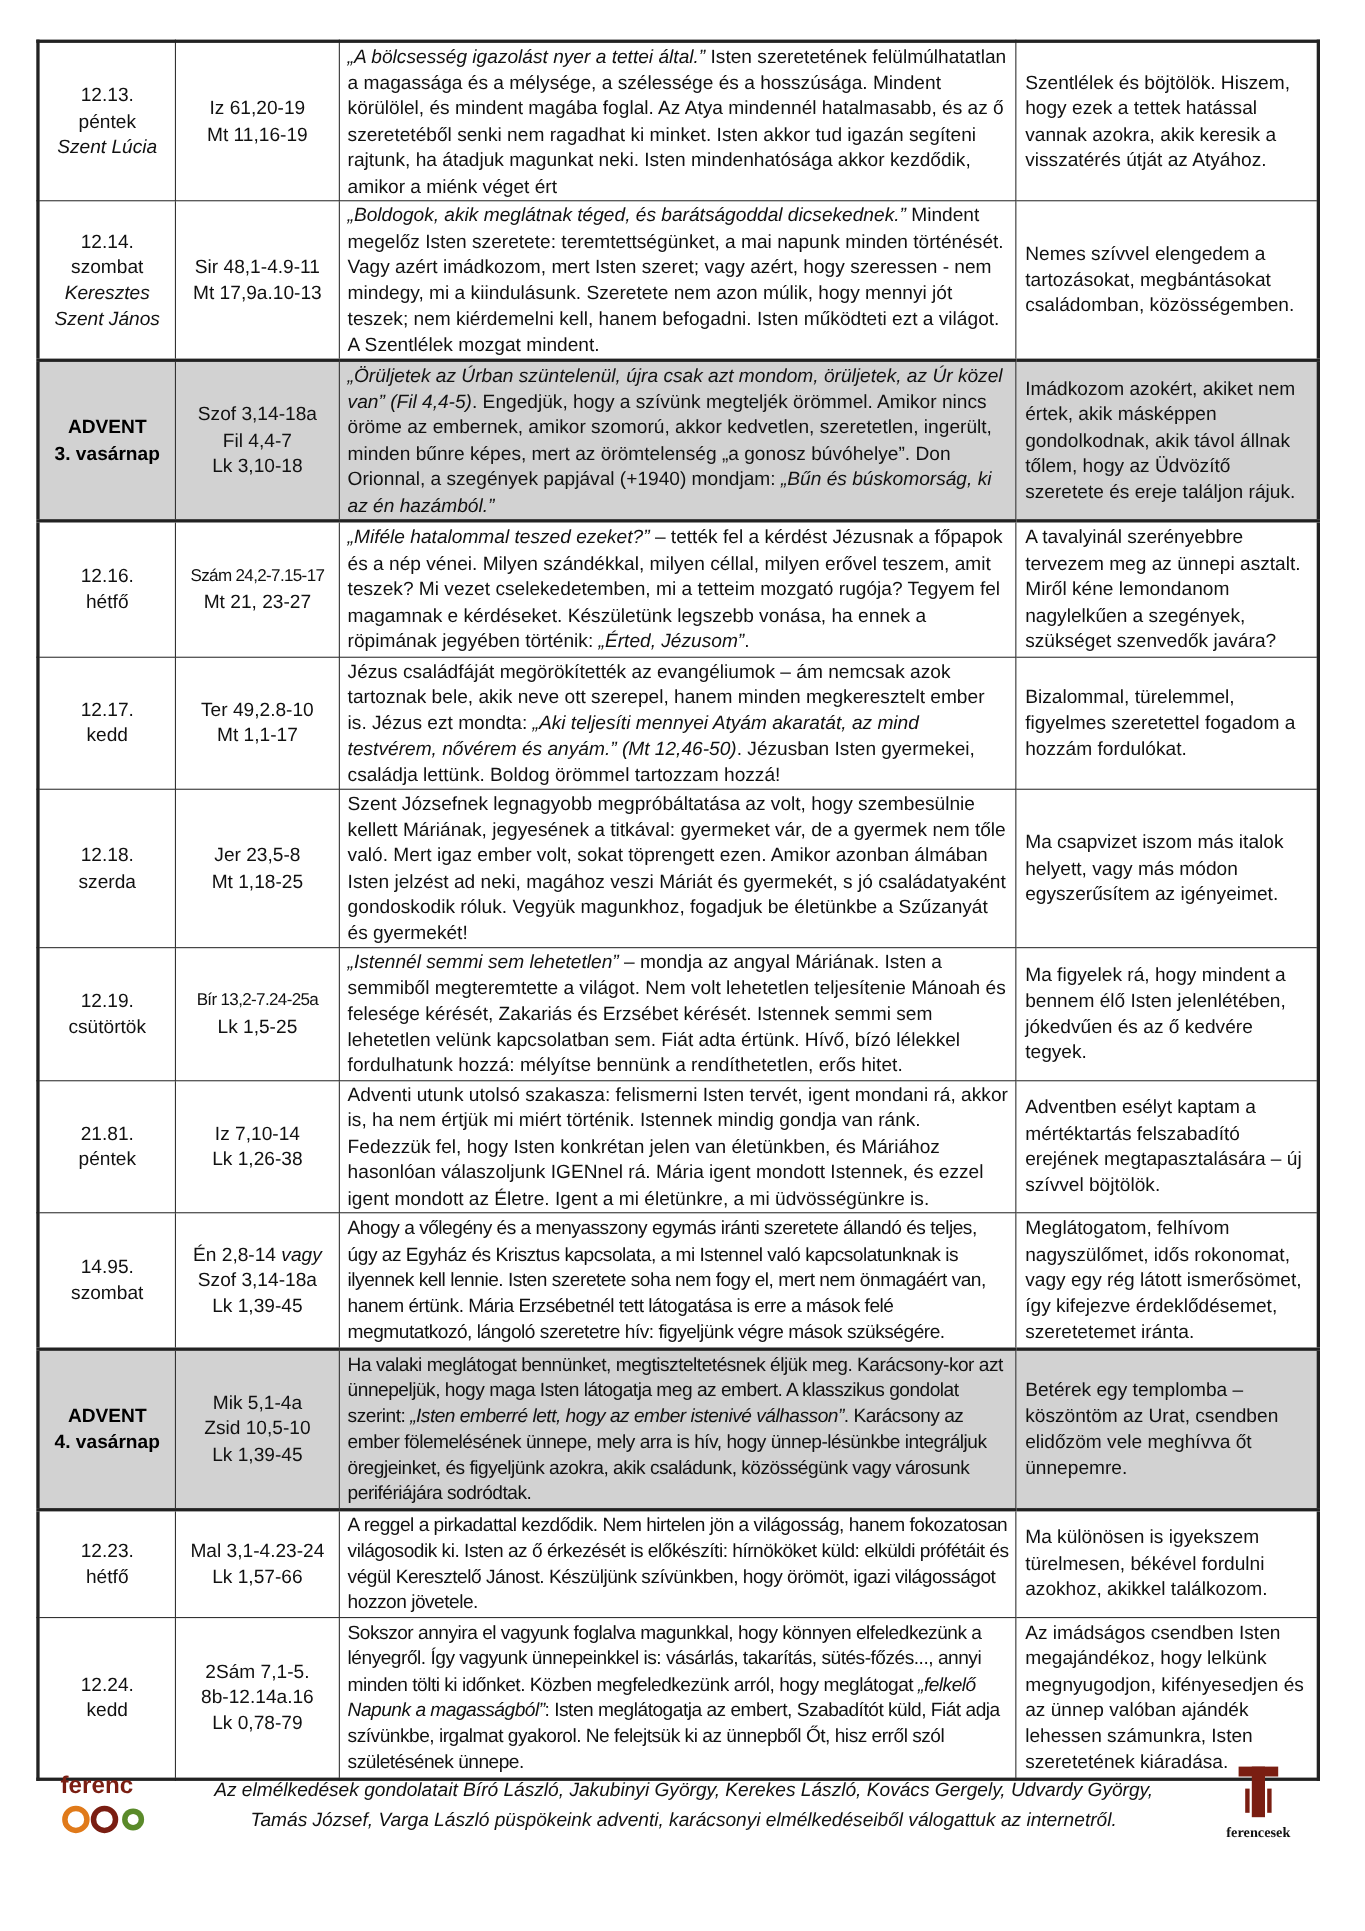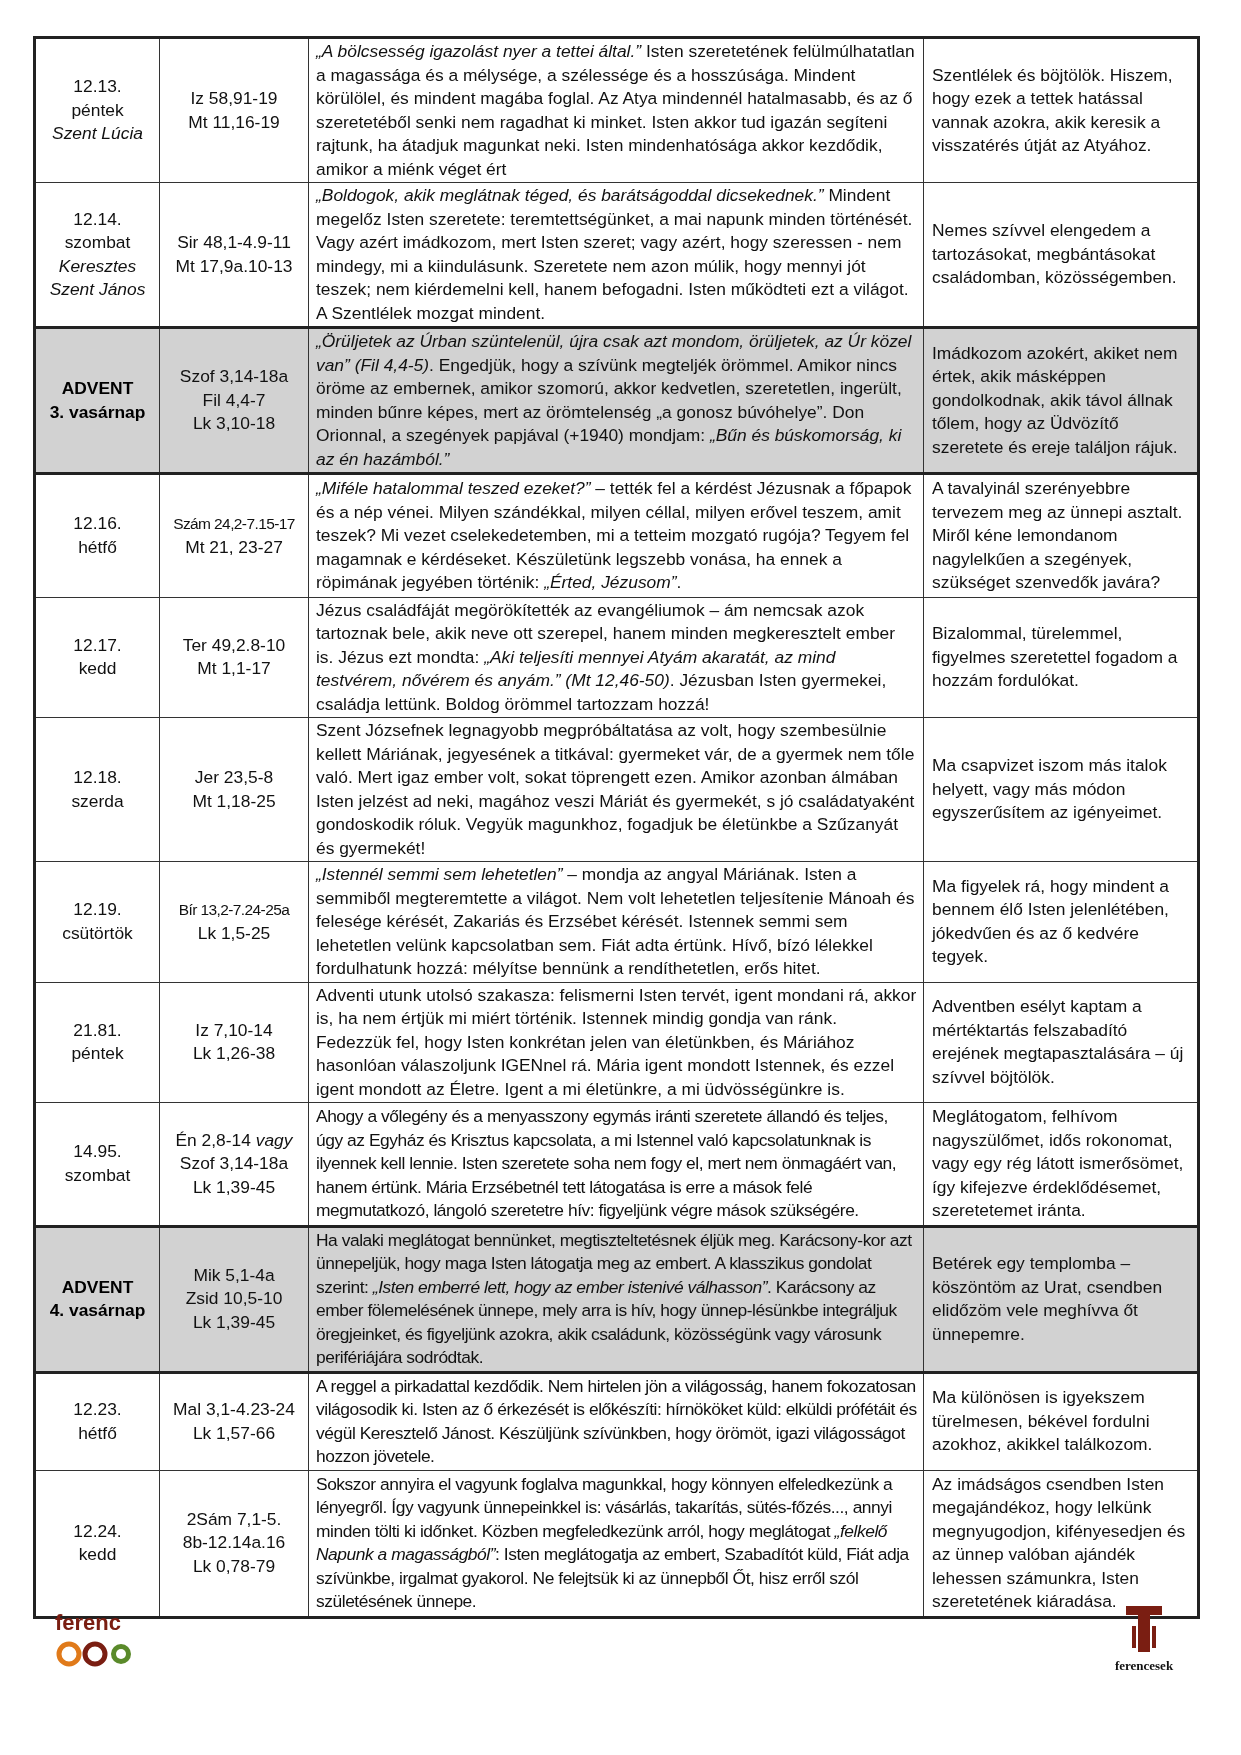--- a/index.html
+++ b/index.html
@@ -32,21 +32,21 @@
 <div id="sheet">
   <table class="cal">
     <tbody id="cal-body">
         <tr>
           <td class="c-date">
             <span class="date-line">12.13.</span>
             <span class="date-line">péntek</span>
             <span class="saint">Szent Lúcia</span>
           </td>
           <td class="c-read">
-            <span class="ref">Iz 58,91-19</span>
+            <span class="ref">Iz 61,20-19</span>
             <span class="ref">Mt 11,16-19</span>
           </td>
           <td class="c-text"><span class="q">„A bölcsesség igazolást nyer a tettei által.”</span><span> Isten szeretetének felülmúlhatatlan a magassága és a mélysége, a szélessége és a hosszúsága. Mindent körülölel, és mindent magába foglal. Az Atya mindennél hatalmasabb, és az ő szeretetéből senki nem ragadhat ki minket. Isten akkor tud igazán segíteni rajtunk, ha átadjuk magunkat neki. Isten mindenhatósága akkor kezdődik, amikor a miénk véget ért</span></td>
           <td class="c-res">
             <span class="res">Szentlélek és böjtölök. Hiszem, hogy ezek a tettek hatással vannak azokra, akik keresik a visszatérés útját az Atyához.</span>
           </td>
         </tr>
         <tr>
           <td class="c-date">
             <span class="date-line">12.14.</span>
@@ -215,20 +215,22 @@
   <div id="logo-left">
     <svg width="92" height="68" viewBox="0 0 92 68">
       <text x="2" y="22" font-family="Liberation Sans, sans-serif" font-weight="bold" font-size="22" fill="#7a1e12">ferenc</text>
       <circle cx="16" cy="46" r="10" fill="none" stroke="#e07a1a" stroke-width="5"></circle>
       <circle cx="42" cy="46" r="10" fill="none" stroke="#7a1e12" stroke-width="5"></circle>
       <circle cx="68" cy="46" r="10" fill="#5a8a2a"></circle>
       <circle cx="68" cy="46" r="5" fill="#ffffff"></circle>
     </svg>
   </div>
   <div id="credit">
+    <div>Az elmélkedések gondolatait Bíró László, Jakubinyi György, Kerekes László, Kovács Gergely, Udvardy György,</div>
+    <div>Tamás József, Varga László püspökeink adventi, karácsonyi elmélkedéseiből válogattuk az internetről.</div>
   </div>
   <div id="logo-right">
     <svg width="72" height="76" viewBox="0 0 72 76">
       <rect x="18" y="4" width="36" height="9" fill="#7a1e12"></rect>
       <rect x="30" y="4" width="12" height="46" fill="#7a1e12"></rect>
       <rect x="24" y="24" width="4" height="22" fill="#7a1e12"></rect>
       <rect x="44" y="24" width="4" height="22" fill="#7a1e12"></rect>
       <text x="36" y="68" text-anchor="middle" font-family="Liberation Serif, serif" font-weight="bold" font-size="13" fill="#111">ferencesek</text>
     </svg>
   </div>

